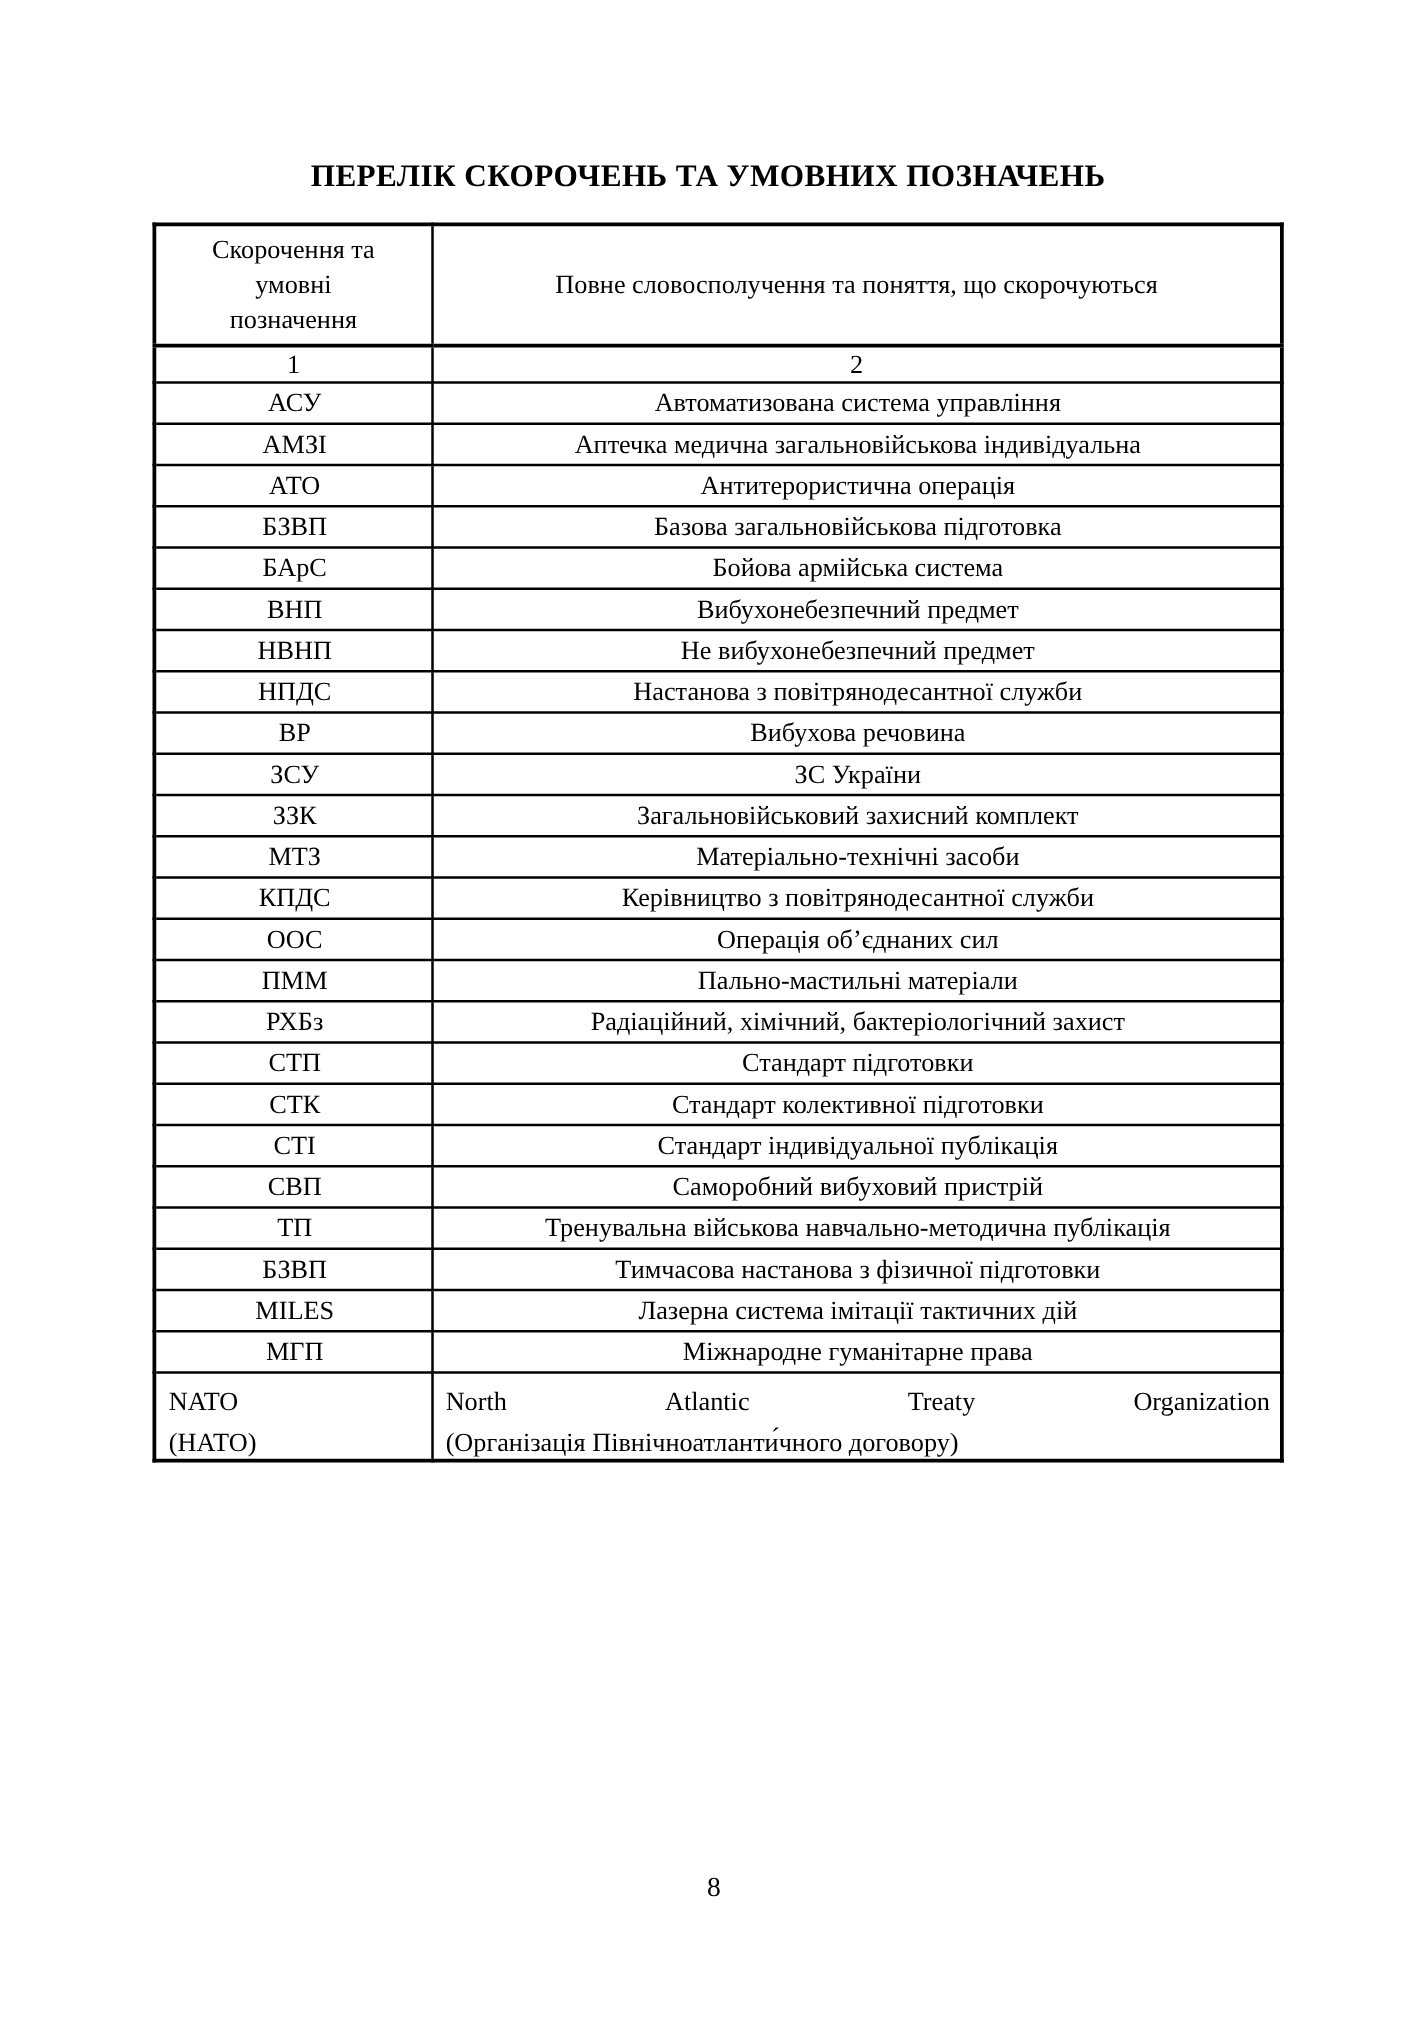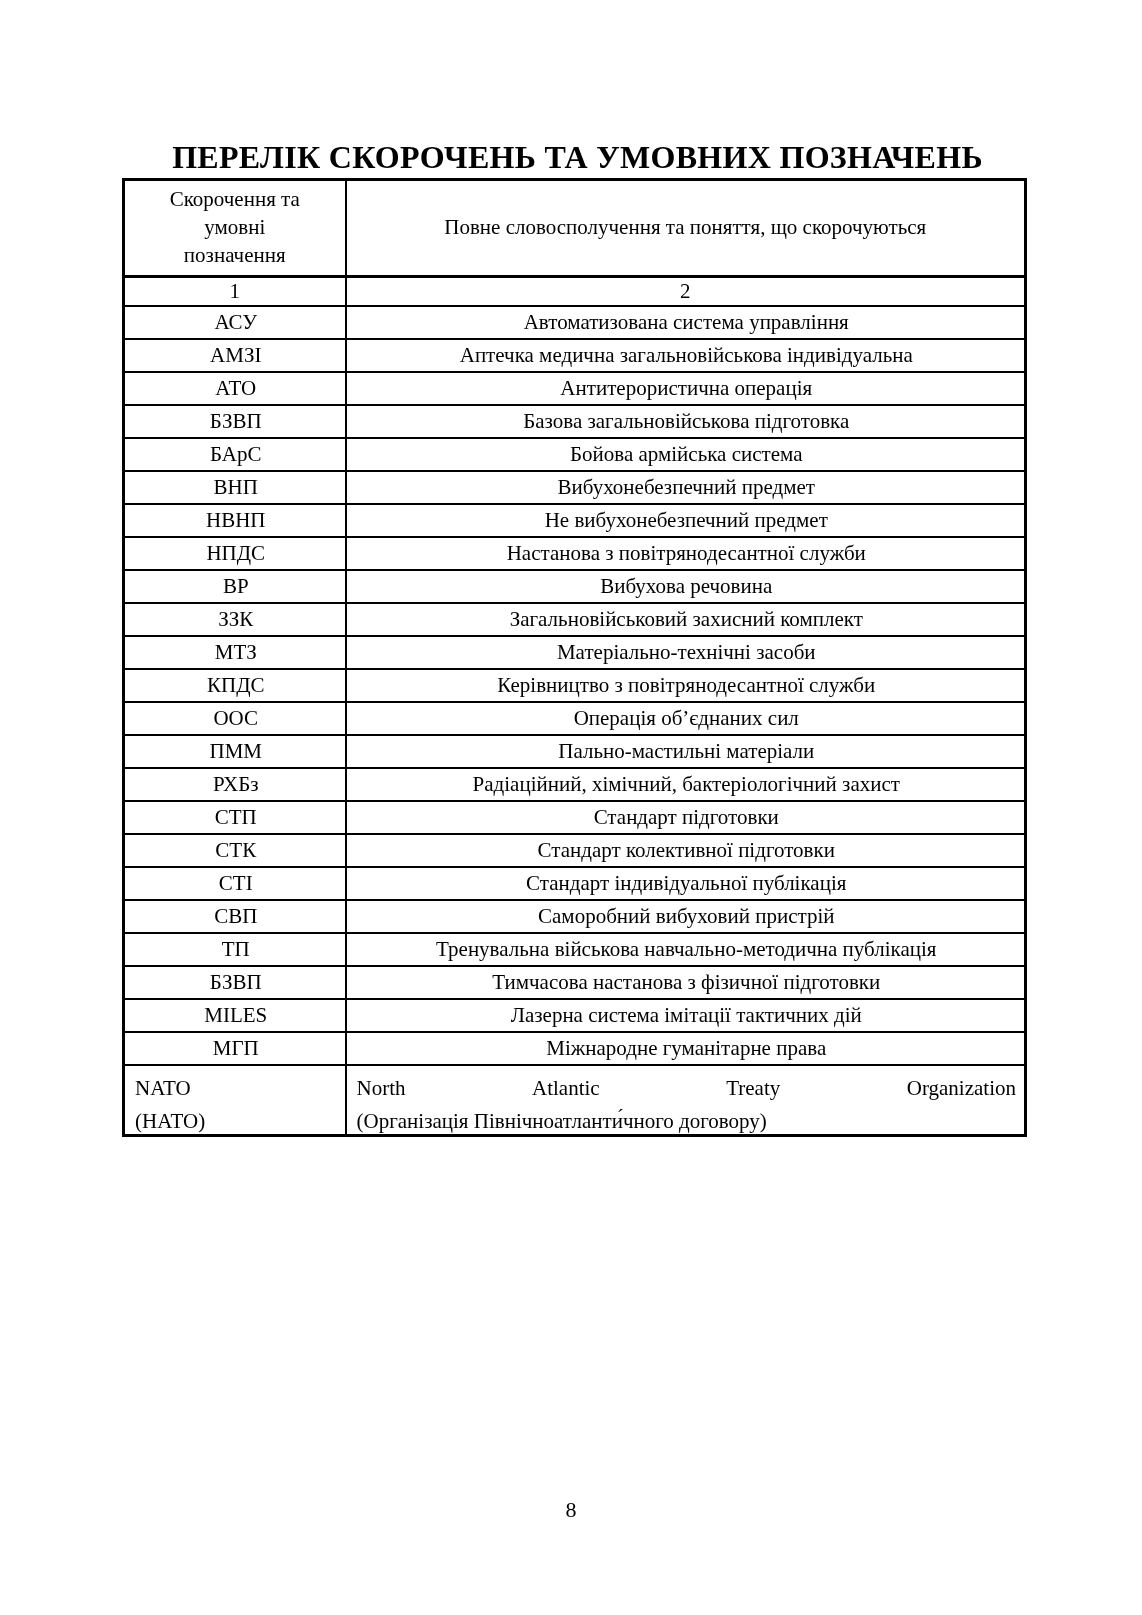--- a/index.html
+++ b/index.html
@@ -14,23 +14,23 @@
     background: #ffffff;
     color: #000000;
     font-family: "Liberation Serif", serif;
     overflow: hidden;
   }
   .doc-title {
     position: absolute;
     left: 110px;
     top: 124px;
     width: 905px;
-    margin: 15px;
-    text-align: center;
-    font-size: 32px;
+    margin: 4px;
+    text-align: center;
+    font-size: 25px;
     font-weight: bold;
     letter-spacing: 0.3px;
     white-space: nowrap;
   }
   table.abbr-table {
     position: absolute;
     left: 122px;
     top: 178px;
     width: 905px;
     border-collapse: collapse;
@@ -142,20 +142,24 @@
     <td>НВНП</td>
     <td>Не вибухонебезпечний предмет</td>
   </tr>
         <tr>
     <td>НПДС</td>
     <td>Настанова з повітрянодесантної служби</td>
   </tr>
         <tr>
     <td>ВР</td>
     <td>Вибухова речовина</td>
+  </tr>
+        <tr>
+    <td>ЗСУ</td>
+    <td>ЗС України</td>
   </tr>
         <tr>
     <td>ЗЗК</td>
     <td>Загальновійськовий захисний комплект</td>
   </tr>
         <tr>
     <td>МТЗ</td>
     <td>Матеріально-технічні засоби</td>
   </tr>
         <tr>

